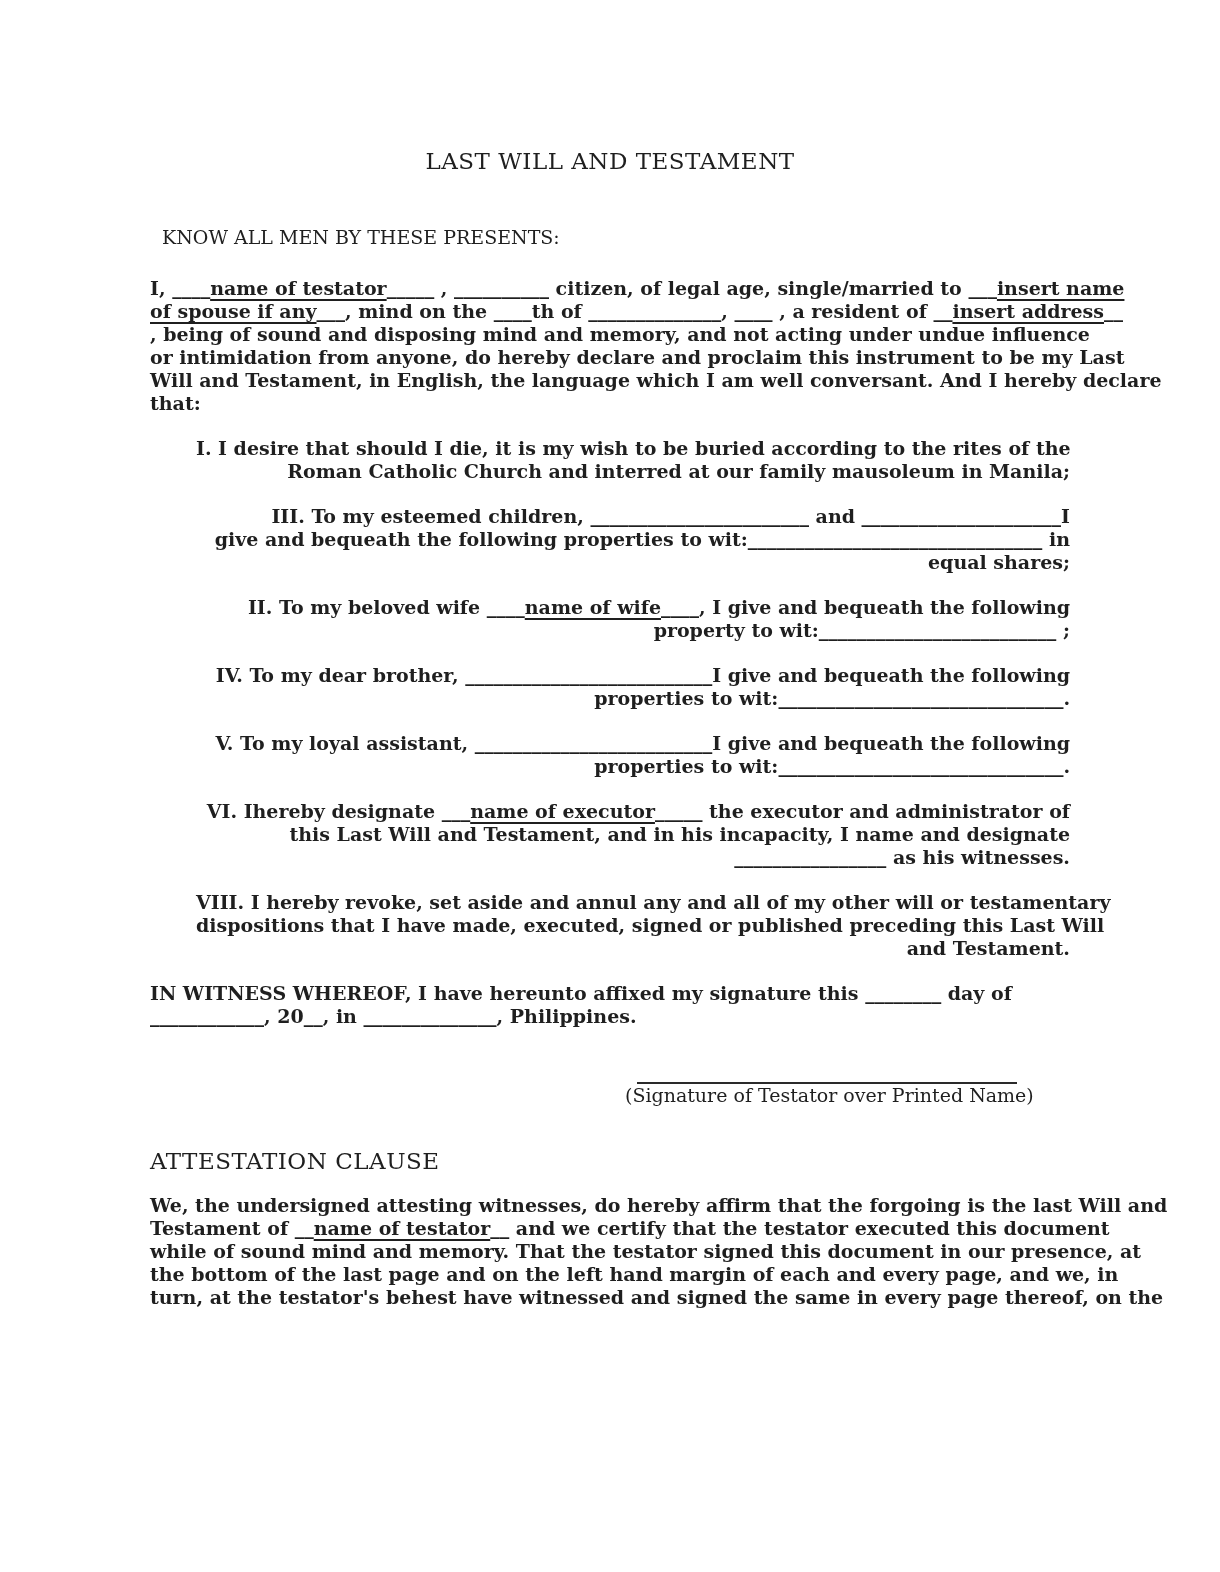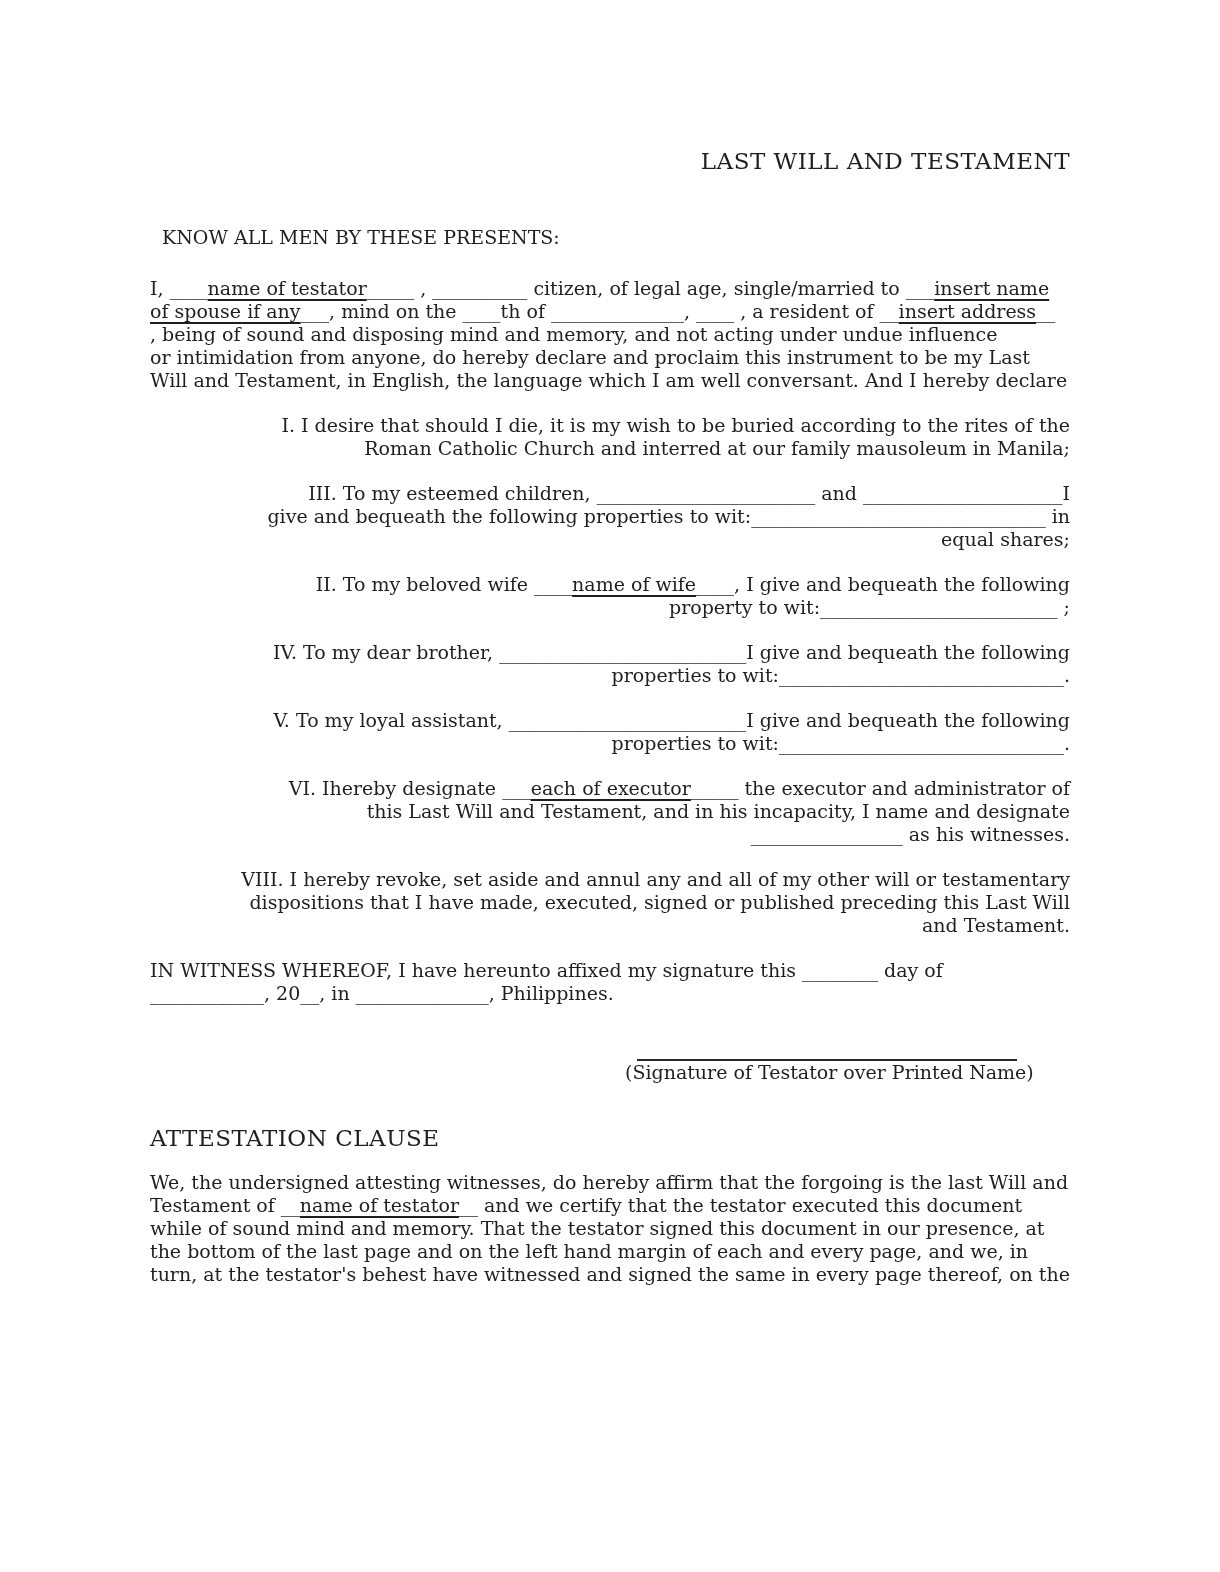--- a/index.html
+++ b/index.html
@@ -18,33 +18,34 @@
   .page {
     box-sizing: border-box;
     width: 1220px;
     height: 1572px;
     padding: 148px 150px 0 150px;
   }
   .doc-title {
     font-size: 23px;
     font-weight: normal;
     letter-spacing: 0.5px;
-    text-align: right;
+    text-align: center;
     line-height: 27px;
     height: 27px;
     margin: 0;
   }
   .opening {
     margin: 51px 0 0 12px;
     line-height: 23px;
     height: 23px;
     white-space: pre;
   }
   .para {
     margin: 0 0 22px 0;
+    font-weight: bold;
   }
   .para.first {
     margin-top: 28px;
   }
   .para.indent {
     padding-left: 46px;
     text-align: right;
   }
   .ln {
     line-height: 23px;
@@ -92,20 +93,21 @@
   <h1 class="doc-title">LAST WILL AND TESTAMENT</h1>
 
   <div class="opening">KNOW ALL MEN BY THESE PRESENTS:</div>
 
   <div class="para first">
       <div class="ln"><span>I, </span><span class="blank">____</span><span class="ph">name of testator</span><span class="blank">_____</span><span> , </span><span class="blank">__________</span><span> citizen, of legal age, single/married to </span><span class="blank">___</span><span class="ph">insert name</span></div>
       <div class="ln"><span class="ph">of spouse if any</span><span class="blank">___</span><span>, mind on the </span><span class="blank">____</span><span>th of </span><span class="blank">______________</span><span>, </span><span class="blank">____</span><span> , a resident of </span><span class="blank">__</span><span class="ph">insert address</span><span class="blank">__</span></div>
       <div class="ln"><span>, being of sound and disposing mind and memory, and not acting under undue influence</span></div>
       <div class="ln"><span>or intimidation from anyone, do hereby declare and proclaim this instrument to be my Last</span></div>
       <div class="ln"><span>Will and Testament, in English, the language which I am well conversant. And I hereby declare</span></div>
+      <div class="ln"><span>that:</span></div>
     </div>
 
   <div class="para indent">
       <div class="ln"><span>I. I desire that should I die, it is my wish to be buried according to the rites of the</span></div>
       <div class="ln"><span>Roman Catholic Church and interred at our family mausoleum in Manila;</span></div>
     </div>
   <div class="para indent">
       <div class="ln"><span>III. To my esteemed children, </span><span class="blank">_______________________</span><span> and </span><span class="blank">_____________________</span><span>I</span></div>
       <div class="ln"><span>give and bequeath the following properties to wit:</span><span class="blank">_______________________________</span><span> in</span></div>
       <div class="ln"><span>equal shares;</span></div>
@@ -116,21 +118,21 @@
     </div>
   <div class="para indent">
       <div class="ln"><span>IV. To my dear brother, </span><span class="blank">__________________________</span><span>I give and bequeath the following</span></div>
       <div class="ln"><span>properties to wit:</span><span class="blank">______________________________</span><span>.</span></div>
     </div>
   <div class="para indent">
       <div class="ln"><span>V. To my loyal assistant, </span><span class="blank">_________________________</span><span>I give and bequeath the following</span></div>
       <div class="ln"><span>properties to wit:</span><span class="blank">______________________________</span><span>.</span></div>
     </div>
   <div class="para indent">
-      <div class="ln"><span>VI. Ihereby designate </span><span class="blank">___</span><span class="ph">each of executor</span><span class="blank">_____</span><span> the executor and administrator of</span></div>
+      <div class="ln"><span>VI. Ihereby designate </span><span class="blank">___</span><span class="ph">name of executor</span><span class="blank">_____</span><span> the executor and administrator of</span></div>
       <div class="ln"><span>this Last Will and Testament, and in his incapacity, I name and designate</span></div>
       <div class="ln"><span class="blank">________________</span><span> as his witnesses.</span></div>
     </div>
   <div class="para indent">
       <div class="ln"><span>VIII. I hereby revoke, set aside and annul any and all of my other will or testamentary</span></div>
       <div class="ln"><span>dispositions that I have made, executed, signed or published preceding this Last Will</span></div>
       <div class="ln"><span>and Testament.</span></div>
     </div>
 
   <div class="para">

